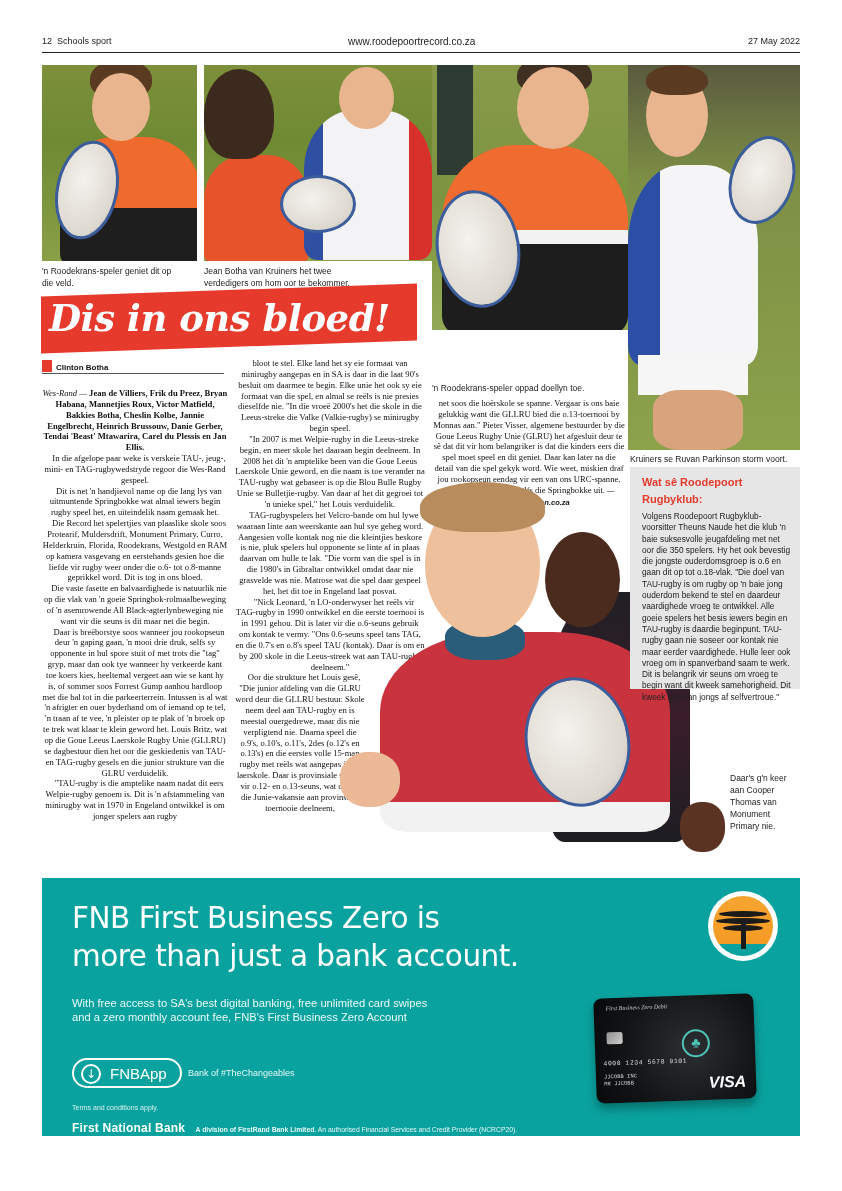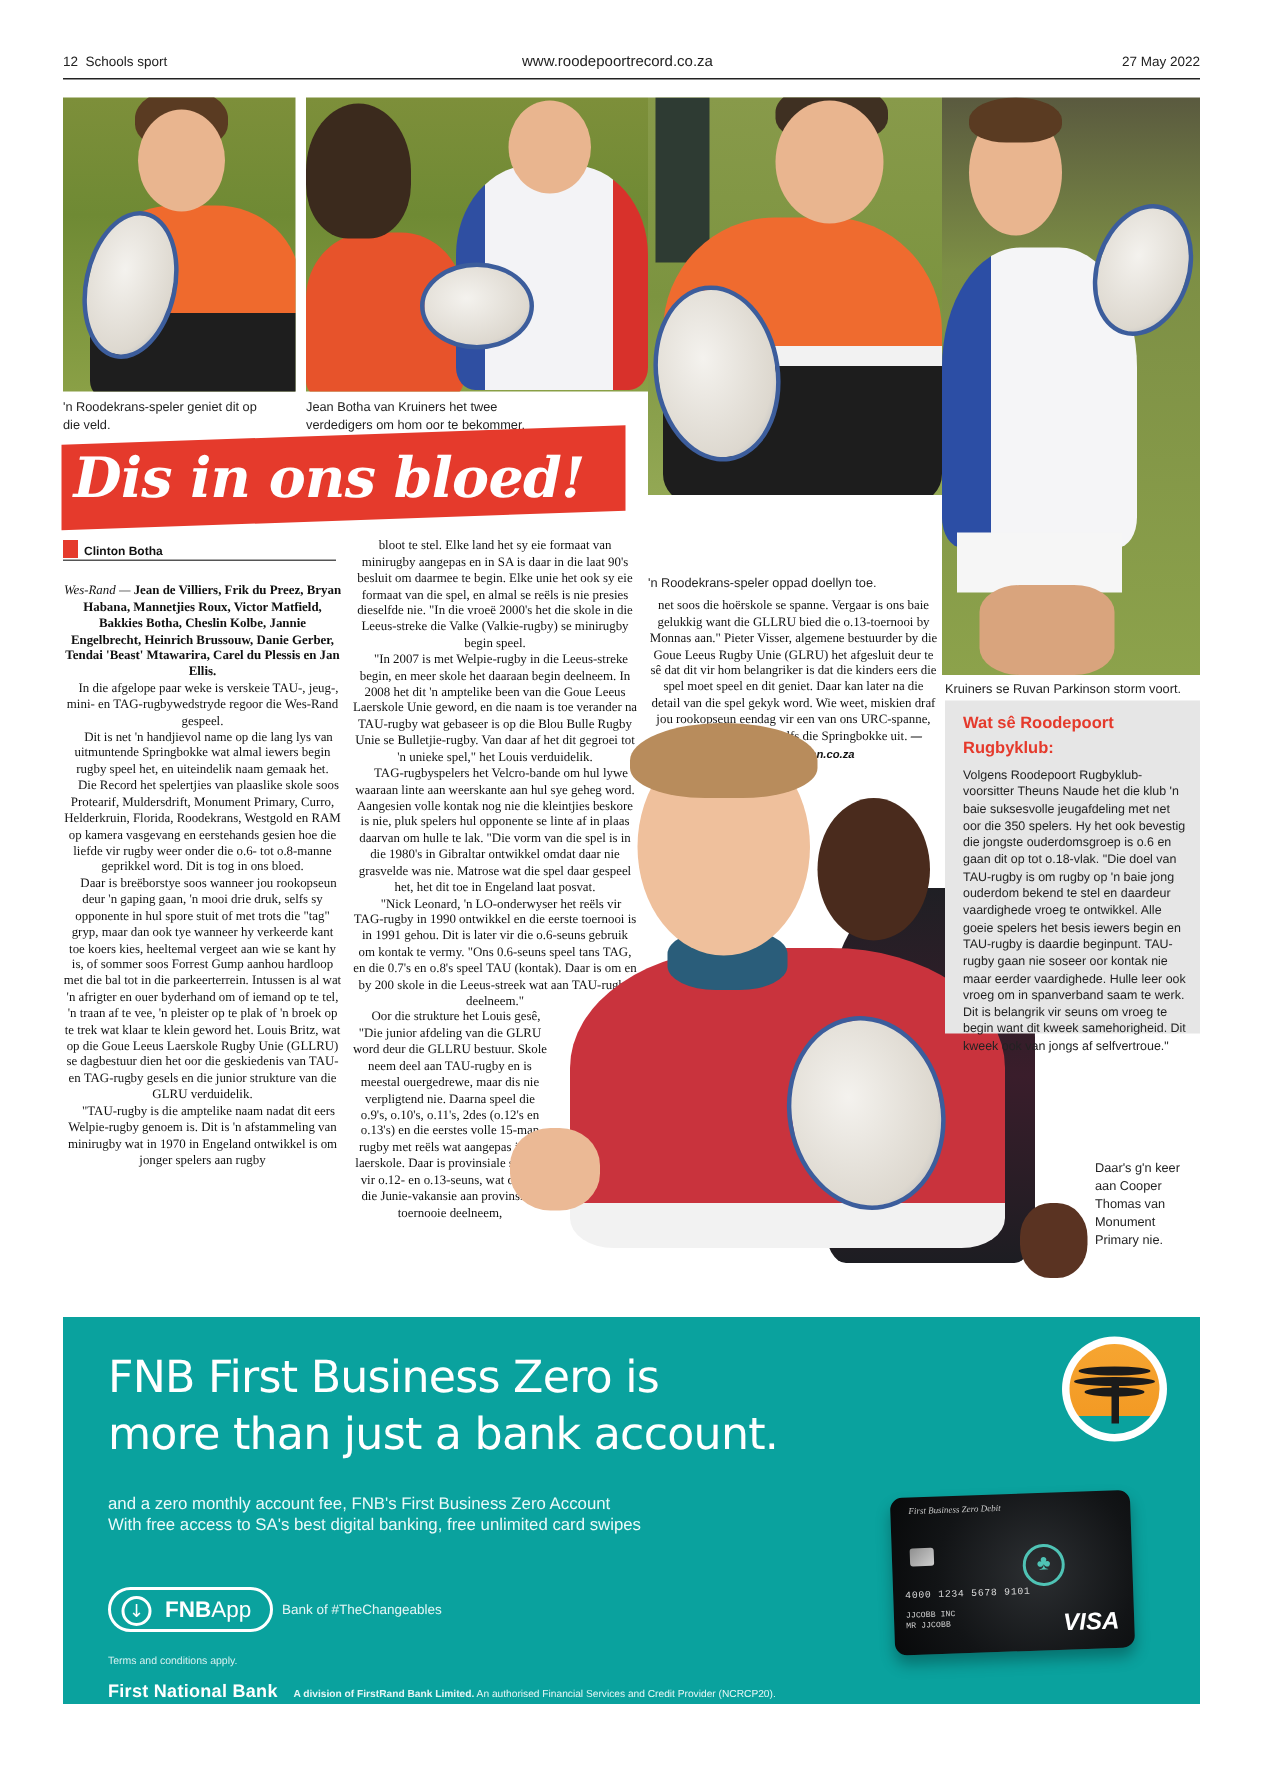--- a/index.html
+++ b/index.html
@@ -38,21 +38,21 @@
     .sidebar { position: absolute; left: 630px; top: 467px; width: 170px; height: 222px; background: #e6e6e6; }
     .sidebar h3 { position: absolute; left: 12px; top: 7px; width: 150px; font-family: "Liberation Sans", sans-serif; font-weight: bold; font-size: 11px; line-height: 16.5px; color: #e53a2c; }
     .sidebar .body { position: absolute; left: 12px; top: 44px; width: 152px; font-family: "Liberation Sans", sans-serif; font-size: 8.3px; line-height: 11.3px; color: #222; }
 
     .ad { position: absolute; left: 42px; top: 878px; width: 758px; height: 258px; background: #0aa29e; overflow: hidden; }
     .ad .headline-ad { position: absolute; left: 30px; top: 21px; font-family: "DejaVu Sans", sans-serif; font-size: 29.5px; line-height: 38px; color: #fff; letter-spacing: -0.5px; }
     .ad .sub { position: absolute; left: 30px; top: 118px; width: 420px; font-family: "Liberation Sans", sans-serif; font-size: 11.2px; line-height: 14.3px; color: #eafafa; }
     .ad .app-pill { position: absolute; left: 30px; top: 180px; width: 110px; height: 30px; border: 2px solid #fff; border-radius: 15px; }
     .ad .app-pill .dl { position: absolute; left: 7px; top: 4px; width: 20px; height: 20px; border: 2px solid #fff; border-radius: 50%; color: #fff; font-family: "DejaVu Sans", sans-serif; font-size: 12px; line-height: 16px; text-align: center; }
     .ad .app-pill .fnb { position: absolute; left: 36px; top: 5px; color: #fff; font-family: "Liberation Sans", sans-serif; font-size: 15px; }
-    .ad .app-pill .fnb b { font-weight: bold; text-align: center; }
+    .ad .app-pill .fnb b { font-weight: normal; text-align: center; }
     .ad .tagline { position: absolute; left: 146px; top: 190px; color: #e5f6f6; font-family: "Liberation Sans", sans-serif; font-size: 9px; }
     .ad .terms { position: absolute; left: 30px; top: 226px; color: #d6f1f1; font-family: "Liberation Sans", sans-serif; font-size: 7px; }
     .ad .footer { position: absolute; left: 30px; top: 240px; white-space: nowrap; color: #fff; font-family: "Liberation Sans", sans-serif; }
     .ad .footer .fnb-word { font-weight: bold; font-size: 12px; letter-spacing: 0.2px; margin-top: 37px; }
     .ad .footer .legal { font-size: 6.8px; color: #e7f7f7; margin-left: 6px; }
     .ad .footer .legal b { font-weight: bold; }
 
     .logo-circle { position: absolute; left: 666px; top: 13px; width: 70px; height: 70px; border-radius: 50%; background: #fff; }
     .logo-circle .inner { position: absolute; left: 5px; top: 5px; width: 60px; height: 60px; border-radius: 50%; background: linear-gradient(180deg, #f6a531 0%, #f39a24 80%, #0aa29e 80%); overflow: hidden; }
     .tree-canopy { position: absolute; height: 6px; background: #1b1b1b; border-radius: 50%; }
@@ -119,20 +119,21 @@
 <div class="byline">
   <div class="sq"></div>
   <div class="name">Clinton Botha</div>
 </div>
 
 <div class="col" style="left:42px;top:388px;width:186px;">
   <p class="first"><span class="dateline">Wes-Rand —</span> <b>Jean de Villiers, Frik du Preez, Bryan Habana, Mannetjies Roux, Victor Matfield, Bakkies Botha, Cheslin Kolbe, Jannie Engelbrecht, Heinrich Brussouw, Danie Gerber, Tendai 'Beast' Mtawarira, Carel du Plessis en Jan Ellis.</b></p>
   <p>In die afgelope paar weke is verskeie TAU-, jeug-, mini- en TAG-rugbywedstryde regoor die Wes-Rand gespeel.</p>
   <p>Dit is net 'n handjievol name op die lang lys van uitmuntende Springbokke wat almal iewers begin rugby speel het, en uiteindelik naam gemaak het.</p>
   <p>Die Record het spelertjies van plaaslike skole soos Protearif, Muldersdrift, Monument Primary, Curro, Helderkruin, Florida, Roodekrans, Westgold en RAM op kamera vasgevang en eerstehands gesien hoe die liefde vir rugby weer onder die o.6- tot o.8-manne geprikkel word. Dit is tog in ons bloed.</p>
+  <p>Die vaste fasette en balvaardighede is natuurlik nie op die vlak van 'n goeie Springbok-rolmaalbeweging of 'n asemrowende All Black-agterlynbeweging nie want vir die seuns is dit maar net die begin.</p>
   <p>Daar is breëborstye soos wanneer jou rookopseun deur 'n gaping gaan, 'n mooi drie druk, selfs sy opponente in hul spore stuit of met trots die "tag" gryp, maar dan ook tye wanneer hy verkeerde kant toe koers kies, heeltemal vergeet aan wie se kant hy is, of sommer soos Forrest Gump aanhou hardloop met die bal tot in die parkeerterrein. Intussen is al wat 'n afrigter en ouer byderhand om of iemand op te tel, 'n traan af te vee, 'n pleister op te plak of 'n broek op te trek wat klaar te klein geword het. Louis Britz, wat op die Goue Leeus Laerskole Rugby Unie (GLLRU) se dagbestuur dien het oor die geskiedenis van TAU- en TAG-rugby gesels en die junior strukture van die GLRU verduidelik.</p>
   <p>"TAU-rugby is die amptelike naam nadat dit eers Welpie-rugby genoem is. Dit is 'n afstammeling van minirugby wat in 1970 in Engeland ontwikkel is om jonger spelers aan rugby</p>
 </div>
 
 <div class="col" style="left:235px;top:358px;width:190px;">
   <p class="first">bloot te stel. Elke land het sy eie formaat van minirugby aangepas en in SA is daar in die laat 90's besluit om daarmee te begin. Elke unie het ook sy eie formaat van die spel, en almal se reëls is nie presies dieselfde nie. "In die vroeë 2000's het die skole in die Leeus-streke die Valke (Valkie-rugby) se minirugby begin speel.</p>
   <p>"In 2007 is met Welpie-rugby in die Leeus-streke begin, en meer skole het daaraan begin deelneem. In 2008 het dit 'n amptelike been van die Goue Leeus Laerskole Unie geword, en die naam is toe verander na TAU-rugby wat gebaseer is op die Blou Bulle Rugby Unie se Bulletjie-rugby. Van daar af het dit gegroei tot 'n unieke spel," het Louis verduidelik.</p>
   <p>TAG-rugbyspelers het Velcro-bande om hul lywe waaraan linte aan weerskante aan hul sye geheg word. Aangesien volle kontak nog nie die kleintjies beskore is nie, pluk spelers hul opponente se linte af in plaas daarvan om hulle te lak. "Die vorm van die spel is in die 1980's in Gibraltar ontwikkel omdat daar nie grasvelde was nie. Matrose wat die spel daar gespeel het, het dit toe in Engeland laat posvat.</p>
   <p style="width:190px;">"Nick Leonard, 'n LO-onderwyser het reëls vir TAG-rugby in 1990 ontwikkel en die eerste toernooi is in 1991 gehou. Dit is later vir die o.6-seuns gebruik om kontak te vermy. "Ons 0.6-seuns speel tans TAG, en die 0.7's en o.8's speel TAU (kontak). Daar is om en by 200 skole in die Leeus-streek wat aan TAU-rugby deelneem."</p>
   <p style="width:130px;">Oor die strukture het Louis gesê, "Die junior afdeling van die GLRU word deur die GLLRU bestuur. Skole neem deel aan TAU-rugby en is meestal ouergedrewe, maar dis nie verpligtend nie. Daarna speel die o.9's, o.10's, o.11's, 2des (o.12's en o.13's) en die eerstes volle 15-man rugby met reëls wat aangepas is vir laerskole. Daar is provinsiale spanne vir o.12- en o.13-seuns, wat dan in die Junie-vakansie aan provinsiale toernooie deelneem,</p>
@@ -159,22 +160,22 @@
   <h3>Wat sê Roodepoort Rugbyklub:</h3>
   <div class="body">Volgens Roodepoort Rugbyklub-voorsitter Theuns Naude het die klub 'n baie suksesvolle jeugafdeling met net oor die 350 spelers. Hy het ook bevestig die jongste ouderdomsgroep is o.6 en gaan dit op tot o.18-vlak. "Die doel van TAU-rugby is om rugby op 'n baie jong ouderdom bekend te stel en daardeur vaardighede vroeg te ontwikkel. Alle goeie spelers het besis iewers begin en TAU-rugby is daardie beginpunt. TAU-rugby gaan nie soseer oor kontak nie maar eerder vaardighede. Hulle leer ook vroeg om in spanverband saam te werk. Dit is belangrik vir seuns om vroeg te begin want dit kweek samehorigheid. Dit kweek ook van jongs af selfvertroue."</div>
 </div>
 
 <div class="ad">
   <div class="headline-ad">
     <div>FNB First Business Zero is</div>
     <div>more than just a bank account.</div>
   </div>
   <div class="sub">
+    <div>With free access to SA's best digital banking, free unlimited card swipes</div>
     <div>and a zero monthly account fee, FNB's First Business Zero Account</div>
-    <div>With free access to SA's best digital banking, free unlimited card swipes</div>
   </div>
   <div class="app-pill">
     <div class="dl">↓</div>
     <div class="fnb"><b>FNB</b><span>App</span></div>
   </div>
   <div class="tagline">Bank of #TheChangeables</div>
   <div class="terms">Terms and conditions apply.</div>
   <div class="footer">
     <span class="fnb-word">First National Bank</span>
     <span class="legal"><b>A division of FirstRand Bank Limited.</b> <span>An authorised Financial Services and Credit Provider (NCRCP20).</span></span>

